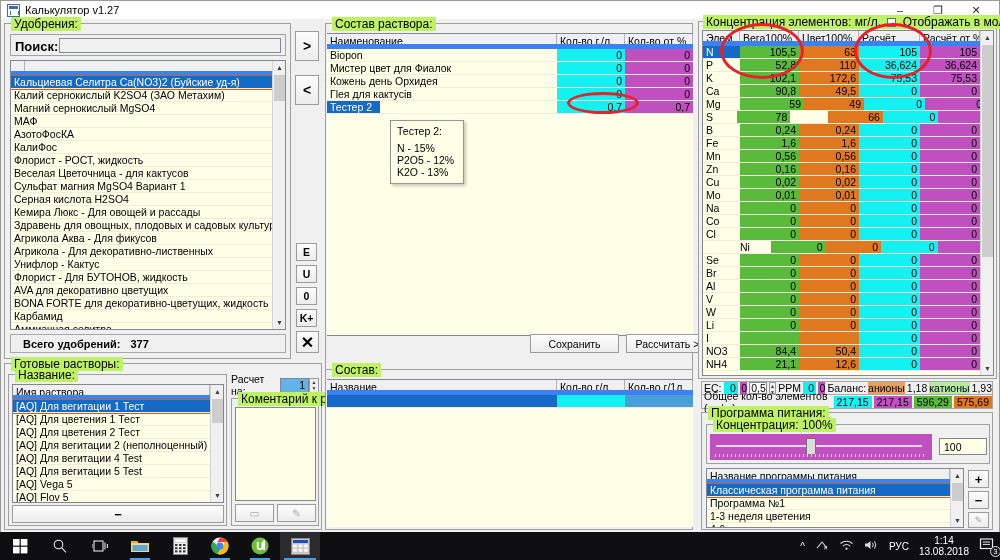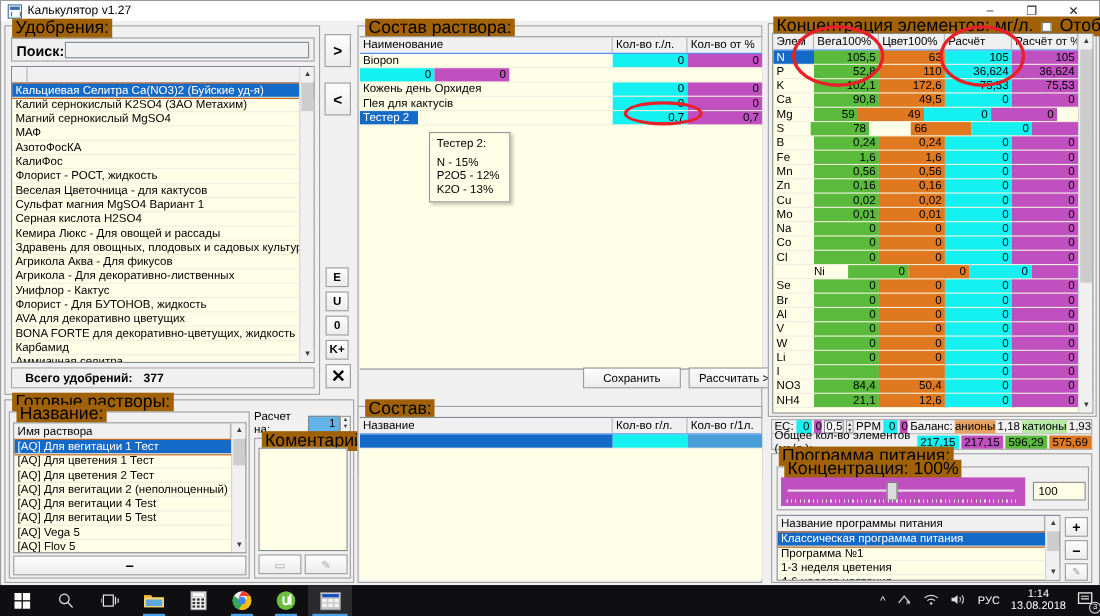--- a/index.html
+++ b/index.html
@@ -45,35 +45,35 @@
   .tb-btn:last-child { margin-right: 4px; }
 
   
   .group {
     position: absolute;
     border: 1px solid #a0a0a0;
     background: #f0f0f0;
   }
   .group > .legend {
     position: absolute; top: -7px; left: 6px;
-    background: #a16207; padding: 0 3px;
-    font-size: 16px; color: #000; white-space: nowrap;
+    background: #bef264; padding: 0 3px;
+    font-size: 12px; color: #000; white-space: nowrap;
   }
 
   
   .grid {
     position: absolute;
     background: #ffffe8;
     border: 1px solid #828790;
     overflow: hidden;
   }
   .ghead {
     display: flex; height: 15px;
     background: #f0f0f0;
-    border-bottom: 1px solid #3b82f6;
+    border-bottom: 5px solid #3b82f6;
     font-size: 10.5px;
   }
   .ghead > div {
     border-right: 1px solid #b4b4b4;
     padding: 1px 0 0 3px;
     overflow: hidden; white-space: nowrap;
     color: #000;
   }
   .grow {
     display: flex; height: 13px;
@@ -274,20 +274,21 @@
         <div style="width:68px;">Кол-во г./л.</div>
         <div style="width:68px;">Кол-во от %</div>
       </div>
       <div id="sol-rows">
           <div class="grow">
             <div style="width: 230px;">Biopon</div>
             <div style="width: 68px; background: rgb(21, 240, 240); text-align: right; padding-right: 3px;">0</div>
             <div style="width: 68px; background: rgb(192, 80, 192); text-align: right; padding-right: 3px;">0</div>
           </div>
           <div class="grow">
+            <div style="width: 230px;">Мистер цвет для Фиалок</div>
             <div style="width: 68px; background: rgb(21, 240, 240); text-align: right; padding-right: 3px;">0</div>
             <div style="width: 68px; background: rgb(192, 80, 192); text-align: right; padding-right: 3px;">0</div>
           </div>
           <div class="grow">
             <div style="width: 230px;">Кожень день Орхидея</div>
             <div style="width: 68px; background: rgb(21, 240, 240); text-align: right; padding-right: 3px;">0</div>
             <div style="width: 68px; background: rgb(192, 80, 192); text-align: right; padding-right: 3px;">0</div>
           </div>
           <div class="grow">
             <div style="width: 230px;">Гleя для кактусів</div>
@@ -354,29 +355,29 @@
           </div>
           <div class="grow" style="height: 13px;">
             <div style="width: 37px;">Ca</div>
             <div style="width: 59px; background: rgb(90, 186, 60); text-align: right; padding-right: 3px;">90,8</div>
             <div style="width: 60px; background: rgb(224, 120, 32); text-align: right; padding-right: 3px;">49,5</div>
             <div style="width: 61px; background: rgb(21, 240, 240); text-align: right; padding-right: 3px;">0</div>
             <div style="width: 60px; background: rgb(192, 80, 192); text-align: right; padding-right: 3px;">0</div>
           </div>
           <div class="grow" style="height: 13px;">
             <div style="width: 37px;">Mg</div>
-            <div style="width: 40px; background: rgb(90, 186, 60); text-align: right; padding-right: 3px;">59</div>
+            <div style="width: 64px; background: rgb(90, 186, 60); text-align: right; padding-right: 3px;">59</div>
             <div style="width: 60px; background: rgb(224, 120, 32); text-align: right; padding-right: 3px;">49</div>
             <div style="width: 61px; background: rgb(21, 240, 240); text-align: right; padding-right: 3px;">0</div>
             <div style="width: 60px; background: rgb(192, 80, 192); text-align: right; padding-right: 3px;">0</div>
           </div>
           <div class="grow" style="height: 13px;">
             <div style="width: 37px;">S</div>
             <div style="width: 59px; background: rgb(90, 186, 60); text-align: right; padding-right: 3px;">78</div>
-            <div style="width: 60px; background: rgb(224, 120, 32); padding-right: 3px; margin-left: 38px;">66</div>
+            <div style="width: 60px; background: rgb(224, 120, 32); text-align: right; padding-right: 3px; margin-left: 38px;">66</div>
             <div style="width: 61px; background: rgb(21, 240, 240); text-align: right; padding-right: 3px;">0</div>
             <div style="width: 60px; background: rgb(192, 80, 192); text-align: right; padding-right: 3px;">0</div>
           </div>
           <div class="grow" style="height: 13px;">
             <div style="width: 37px;">B</div>
             <div style="width: 59px; background: rgb(90, 186, 60); text-align: right; padding-right: 3px;">0,24</div>
             <div style="width: 60px; background: rgb(224, 120, 32); text-align: right; padding-right: 3px;">0,24</div>
             <div style="width: 61px; background: rgb(21, 240, 240); text-align: right; padding-right: 3px;">0</div>
             <div style="width: 60px; background: rgb(192, 80, 192); text-align: right; padding-right: 3px;">0</div>
           </div>

